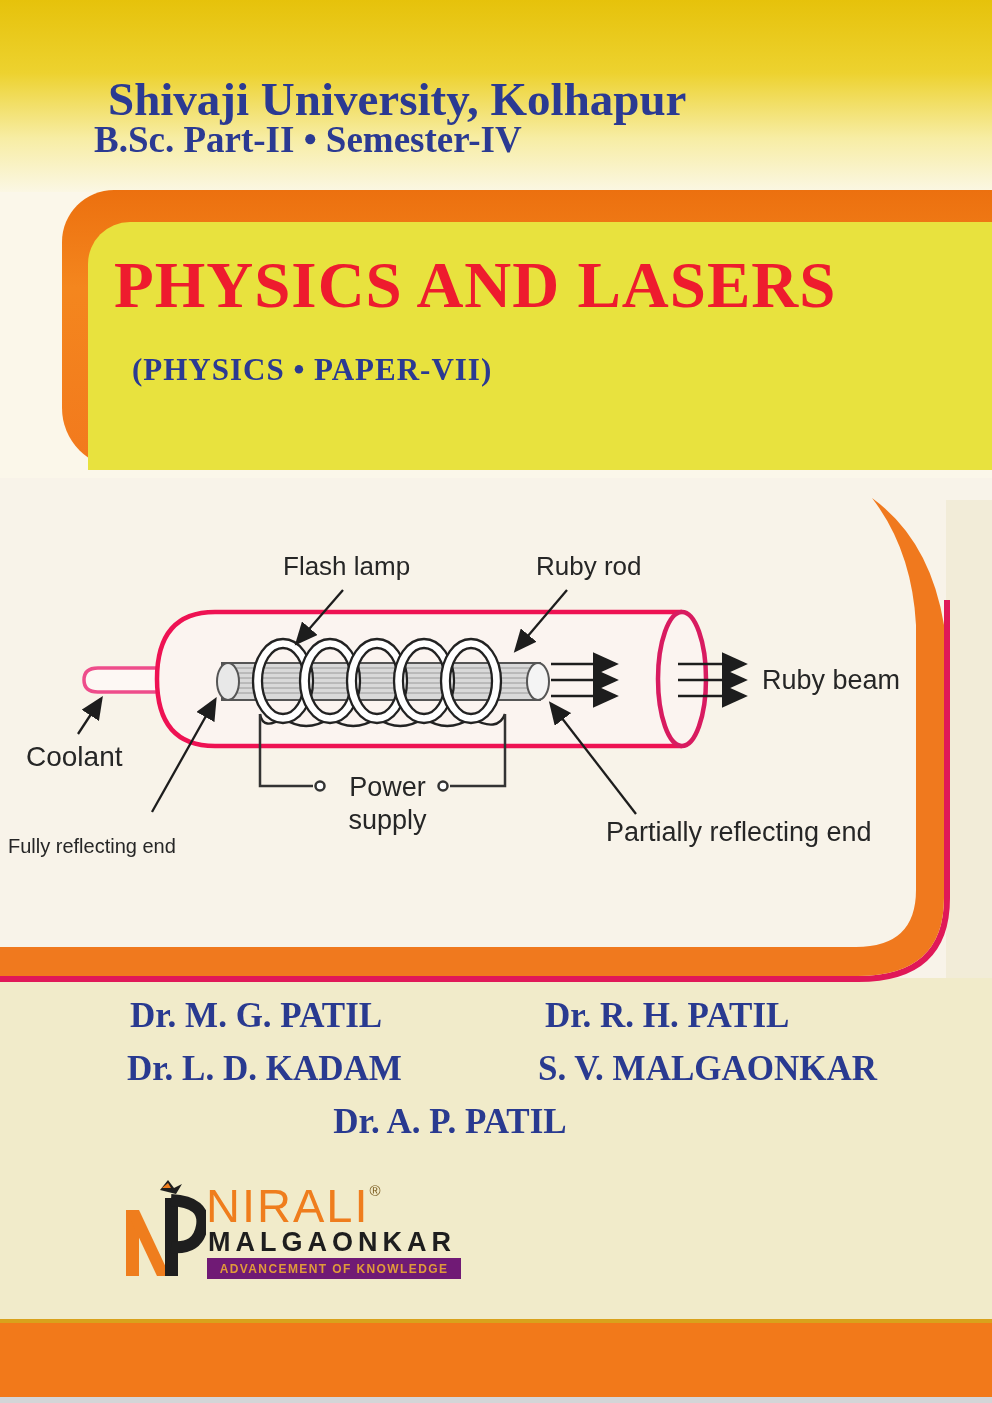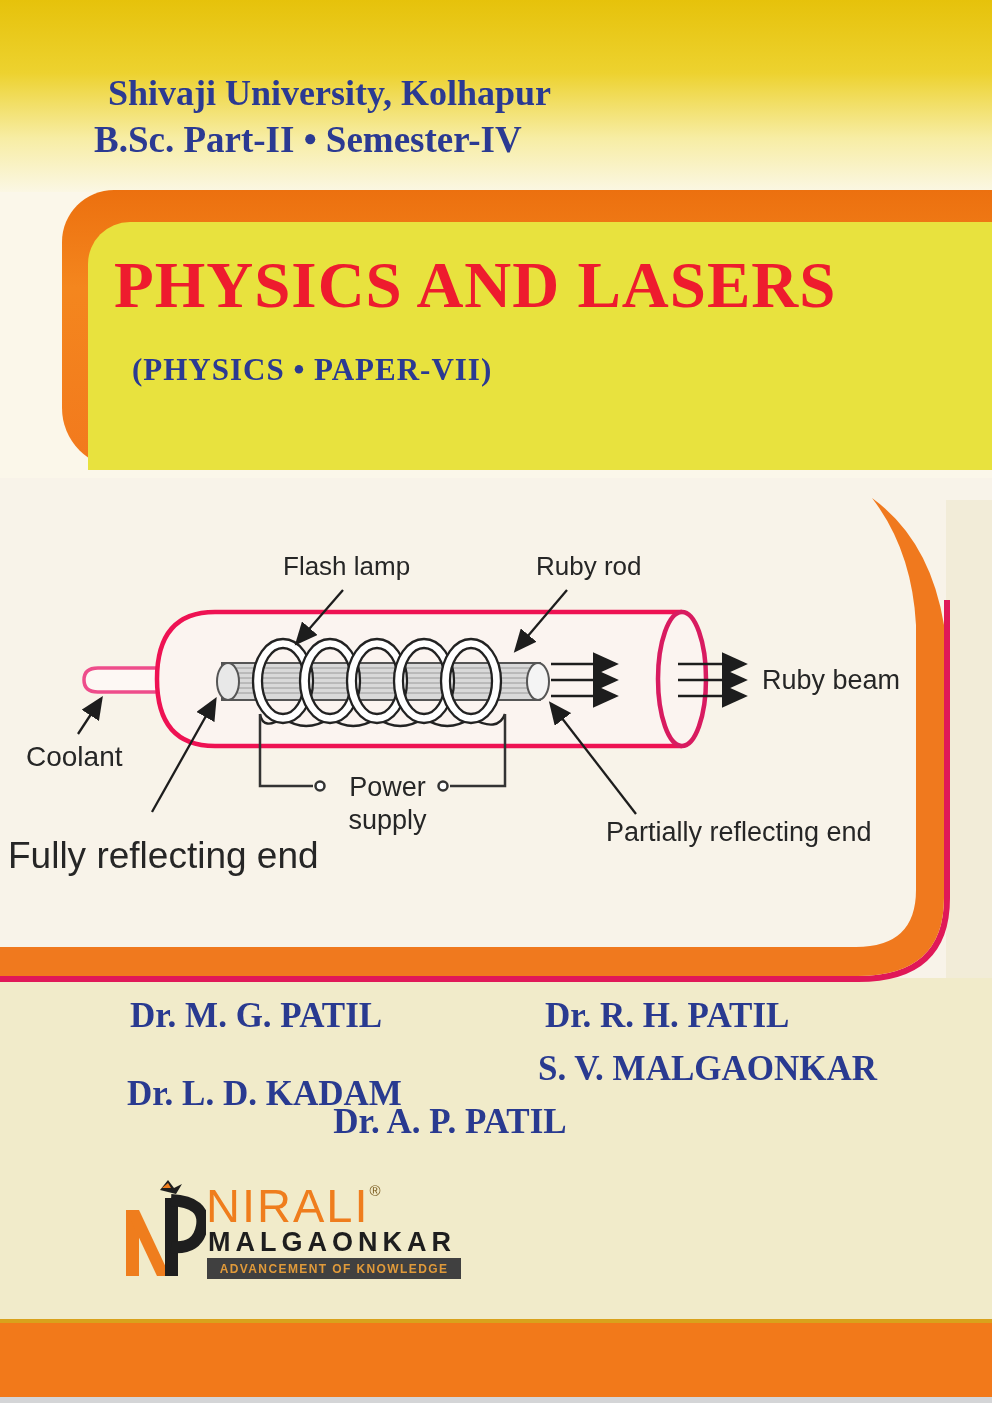--- a/index.html
+++ b/index.html
@@ -10,53 +10,53 @@
   
   .bg-top{left:0;top:0;width:992px;height:192px;
           background:linear-gradient(180deg,#e6c20b 0%,#edd22f 38%,#f7eda4 72%,#fbf7e4 100%);}
   .bg-mid{left:0;top:192px;width:992px;height:286px;background:#fbf7ea;}
   .bg-diagram{left:0;top:478px;width:992px;height:500px;background:#f8f3e9;}
   .bg-right-of-frame{left:946px;top:500px;width:46px;height:478px;background:#f2ecd8;}
   .bg-lower{left:0;top:978px;width:992px;height:345px;background:#f1ebca;}
 
   
   .hdr{color:#2b3a92;font-family:"Liberation Serif", serif;font-weight:bold;white-space:nowrap;}
-  .hdr1{left:108px;top:72px;font-size:36px;text-align:center;}
+  .hdr1{left:108px;top:72px;font-size:47px;text-align:center;}
   .hdr2{left:94px;top:118px;font-size:37px;}
 
   
   .title-orange{left:62px;top:190px;width:930px;height:278px;background:linear-gradient(180deg,#ec700f,#f4861e 35%,#f2791d);
                 border-top-left-radius:52px;border-bottom-left-radius:60px;}
   .title-yellow{left:88px;top:222px;width:904px;height:248px;background:#e8e23e;border-top-left-radius:42px;}
   .title-main{left:114px;top:248px;font-size:65px;font-weight:bold;color:#ee1b2e;
               font-family:"Liberation Serif", serif;letter-spacing:1px;white-space:nowrap;}
   .title-sub{left:132px;top:352px;font-size:31px;font-weight:bold;color:#2b3a92;
              font-family:"Liberation Serif", serif;letter-spacing:1px;white-space:nowrap;}
 
   
   .dlabel{color:#262626;white-space:nowrap;}
   .lbl-flash{left:283px;top:551px;font-size:26px;}
   .lbl-ruby{left:536px;top:551px;font-size:26px;}
   .lbl-laser{left:762px;top:665px;font-size:27px;}
   .lbl-coolant{left:14px;top:741px;font-size:28px;margin-left:12px;}
   .lbl-power{left:315px;top:771px;width:145px;font-size:27px;text-align:center;line-height:33px;}
-  .lbl-fully{left:8px;top:835px;font-size:37px;}
+  .lbl-fully{left:8px;top:835px;font-size:20px;}
   .lbl-partially{left:578px;top:817px;font-size:27px;margin-left:28px;}
 
   
   .auth{color:#293a90;font-family:"Liberation Serif", serif;font-weight:bold;font-size:35px;white-space:nowrap;}
   .a1l{left:130px;top:996px;} .a1r{left:545px;top:996px;}
-  .a2l{left:127px;top:1049px;margin-top:25px;} .a2r{left:538px;top:1049px;}
+  .a2l{left:127px;top:1049px;} .a2r{left:538px;top:1049px;}
   .a3c{left:0;top:1102px;width:900px;text-align:center;}
 
   
   .logo-name{left:206px;top:1178px;font-size:47px;font-weight:normal;color:#ef7d1d;letter-spacing:2px;white-space:nowrap;}
   .logo-reg{font-size:15px;vertical-align:26px;color:#7a5a1e;letter-spacing:0;}
   .logo-sub{left:208px;top:1227px;font-size:27px;font-weight:bold;color:#1e1e1e;letter-spacing:5px;white-space:nowrap;}
-  .logo-bar{left:207px;top:1258px;width:254px;height:21px;background:#404040;
+  .logo-bar{left:207px;top:1258px;width:254px;height:21px;background:#701a75;
             display:flex;align-items:center;justify-content:center;}
   .logo-bar span{color:#e09a3a;font-size:12px;font-weight:bold;letter-spacing:1.4px;white-space:nowrap;}
 
   
   .gold-line{left:0;top:1319px;width:992px;height:4px;background:#d9a21c;}
   .bottom-band{left:0;top:1323px;width:992px;height:74px;background:#f2791a;}
   .bottom-strip{left:0;top:1397px;width:992px;height:6px;background:#d4d5d7;}
 
   svg{display:block;}
   .overlay-svg{left:0;top:0;pointer-events:none;}

